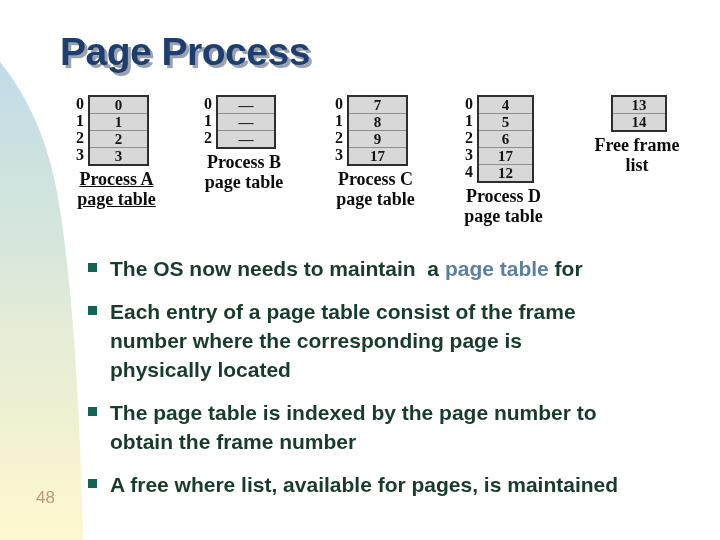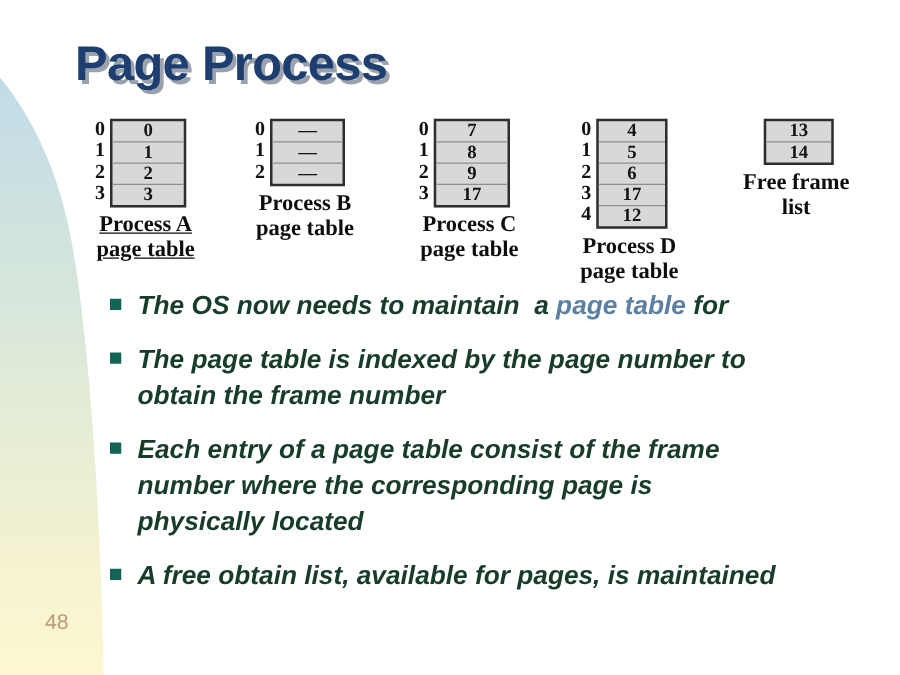--- a/index.html
+++ b/index.html
@@ -36,21 +36,21 @@
     font-family:"Liberation Serif",serif;font-weight:bold;font-size:15px;color:#141414;
   }
   .pt-cell + .pt-cell{border-top:1px solid #8f8f8f;}
   .pt-label{
     margin-top:3px;display:flex;flex-direction:column;align-items:center;
     font-family:"Liberation Serif",serif;font-weight:bold;font-size:18px;line-height:20px;
     color:#0d0d0d;text-align:center;
   }
   .pt-label div{white-space:nowrap;}
   
-  .bullet-list{position:absolute;left:87px;top:230px;width:626px;z-index:1;font-style:italic;}
+  .bullet-list{position:absolute;left:87px;top:254px;width:626px;z-index:1;}
   .bullet{
     position:relative;padding-left:23px;margin-bottom:14px;
     font-size:21px;line-height:29px;font-weight:bold;
     color:var(--body-text,#173d2a);
   }
   .bullet .marker{
     position:absolute;left:1px;top:9px;width:9px;height:9px;
     background:var(--bullet-marker,#116456);display:block;
   }
   .bullet .line{white-space:pre;}
@@ -172,26 +172,26 @@
     </div>
   </div>
 
 <div class="bullet-list">
     <div class="bullet">
       <div class="marker"></div>
       <div class="line"><span>The OS now needs to maintain  a </span><span class="accent">page table</span><span> for</span></div>
     </div>
     <div class="bullet">
       <div class="marker"></div>
-      <div class="line"><span>The page table is indexed by the page number to</span></div>
-      <div class="line"><span>obtain the frame number</span></div>
-    </div>
-    <div class="bullet">
-      <div class="marker"></div>
       <div class="line"><span>Each entry of a page table consist of the frame</span></div>
       <div class="line"><span>number where the corresponding page is</span></div>
       <div class="line"><span>physically located</span></div>
     </div>
     <div class="bullet">
       <div class="marker"></div>
-      <div class="line"><span>A free obtain list, available for pages, is maintained</span></div>
+      <div class="line"><span>The page table is indexed by the page number to</span></div>
+      <div class="line"><span>obtain the frame number</span></div>
+    </div>
+    <div class="bullet">
+      <div class="marker"></div>
+      <div class="line"><span>A free where list, available for pages, is maintained</span></div>
     </div>
   </div>
 
 </body></html>

